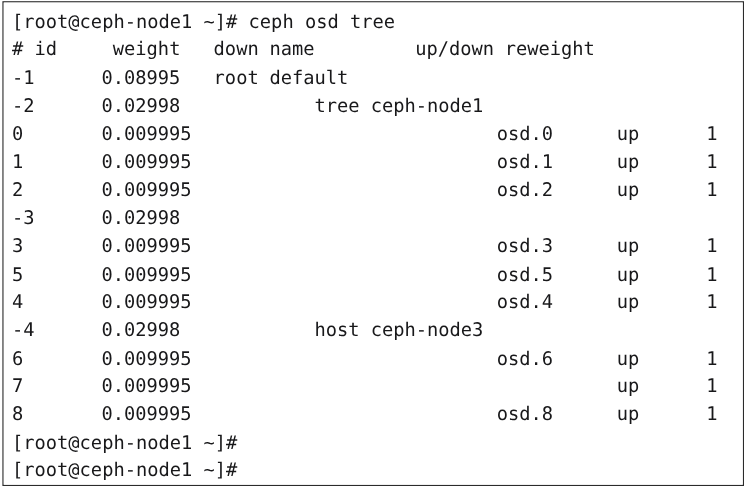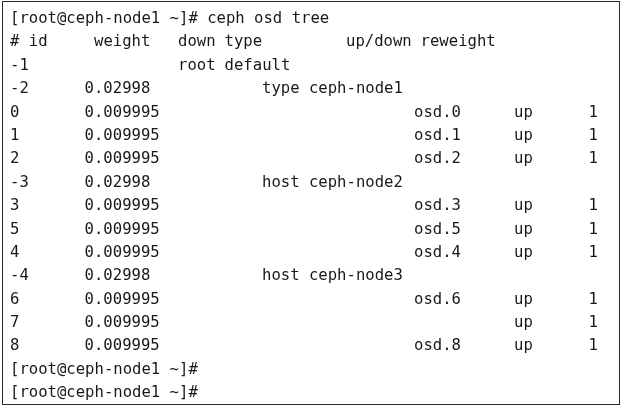--- a/index.html
+++ b/index.html
@@ -79,32 +79,32 @@
   <div id="terminal-screen">
 
     <div class="term-line prompt-line">
       <span class="cell c0">[root@ceph-node1 ~]# ceph osd tree</span>
     </div>
 
     <div class="term-line">
       <span class="cell c0"># id</span>
       <span class="cell c9">weight</span>
       <span class="cell c18">down</span>
-      <span class="cell c23">type</span>
+      <span class="cell c23">name</span>
       <span class="cell c44">reweight</span>
       <span class="cell c36">up/down</span>
     </div>
 
     <div id="rows-container">
-        <div class="term-line"><span class="cell c0">-1</span><span class="cell c18">root</span><span class="cell c23">default</span></div>
-        <div class="term-line"><span class="cell c0">-2</span><span class="cell c8">0.02998</span><span class="cell c27">type ceph-node1</span></div>
+        <div class="term-line"><span class="cell c0">-1</span><span class="cell c8">0.08995</span><span class="cell c18">root</span><span class="cell c23">default</span></div>
+        <div class="term-line"><span class="cell c0">-2</span><span class="cell c8">0.02998</span><span class="cell c27">tree ceph-node1</span></div>
         <div class="term-line"><span class="cell c0">0</span><span class="cell c8">0.009995</span><span class="cell c45">osd.0</span><span class="cell c54">up</span><span class="cell c62">1</span></div>
         <div class="term-line"><span class="cell c0">1</span><span class="cell c8">0.009995</span><span class="cell c45">osd.1</span><span class="cell c54">up</span><span class="cell c62">1</span></div>
         <div class="term-line"><span class="cell c0">2</span><span class="cell c8">0.009995</span><span class="cell c45">osd.2</span><span class="cell c54">up</span><span class="cell c62">1</span></div>
-        <div class="term-line"><span class="cell c0">-3</span><span class="cell c8">0.02998</span><span class="cell c27">host ceph-node2</span></div>
+        <div class="term-line"><span class="cell c0">-3</span><span class="cell c8">0.02998</span></div>
         <div class="term-line"><span class="cell c0">3</span><span class="cell c8">0.009995</span><span class="cell c45">osd.3</span><span class="cell c54">up</span><span class="cell c62">1</span></div>
         <div class="term-line"><span class="cell c0">5</span><span class="cell c8">0.009995</span><span class="cell c45">osd.5</span><span class="cell c54">up</span><span class="cell c62">1</span></div>
         <div class="term-line"><span class="cell c0">4</span><span class="cell c8">0.009995</span><span class="cell c45">osd.4</span><span class="cell c54">up</span><span class="cell c62">1</span></div>
         <div class="term-line"><span class="cell c0">-4</span><span class="cell c8">0.02998</span><span class="cell c27">host ceph-node3</span></div>
         <div class="term-line"><span class="cell c0">6</span><span class="cell c8">0.009995</span><span class="cell c45">osd.6</span><span class="cell c54">up</span><span class="cell c62">1</span></div>
         <div class="term-line"><span class="cell c0">7</span><span class="cell c8">0.009995</span><span class="cell c54">up</span><span class="cell c62">1</span></div>
         <div class="term-line"><span class="cell c0">8</span><span class="cell c8">0.009995</span><span class="cell c45">osd.8</span><span class="cell c54">up</span><span class="cell c62">1</span></div>
       </div>
 
     <div id="trailing-container">

